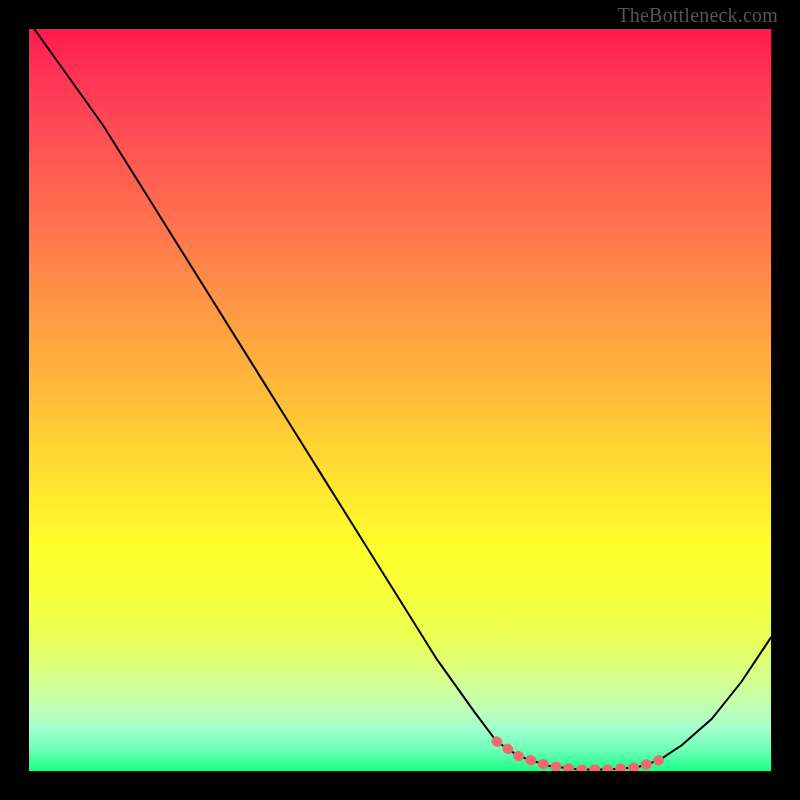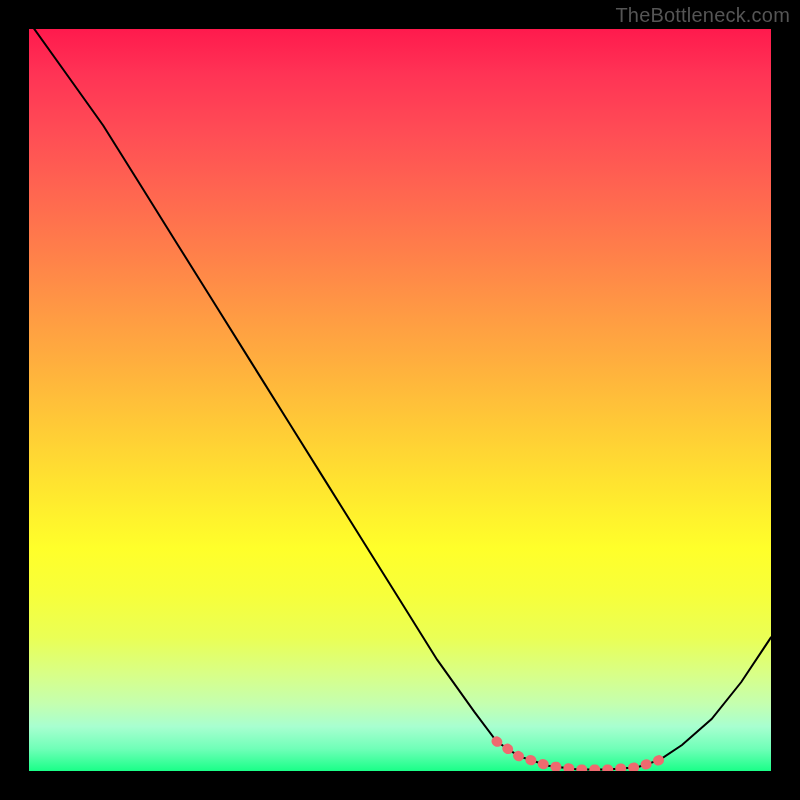--- a/index.html
+++ b/index.html
@@ -7,26 +7,27 @@
     width: 800px;
     height: 800px;
     background: #000;
     position: relative;
     font-family: Arial, sans-serif;
     overflow: hidden;
   }
   .watermark {
     position: absolute;
     top: 4px;
-    right: 10px;
+    right: 22px;
     color: #555;
     font-size: 20px;
     font-weight: 500;
     z-index: 10;
     letter-spacing: 0.2px;
+    font-family: Liberation Serif, serif;
   }
   .plot-area {
     position: absolute;
     left: 29px;
     top: 29px;
     width: 742px;
     height: 742px;
   }
   .gradient {
     position: absolute;

